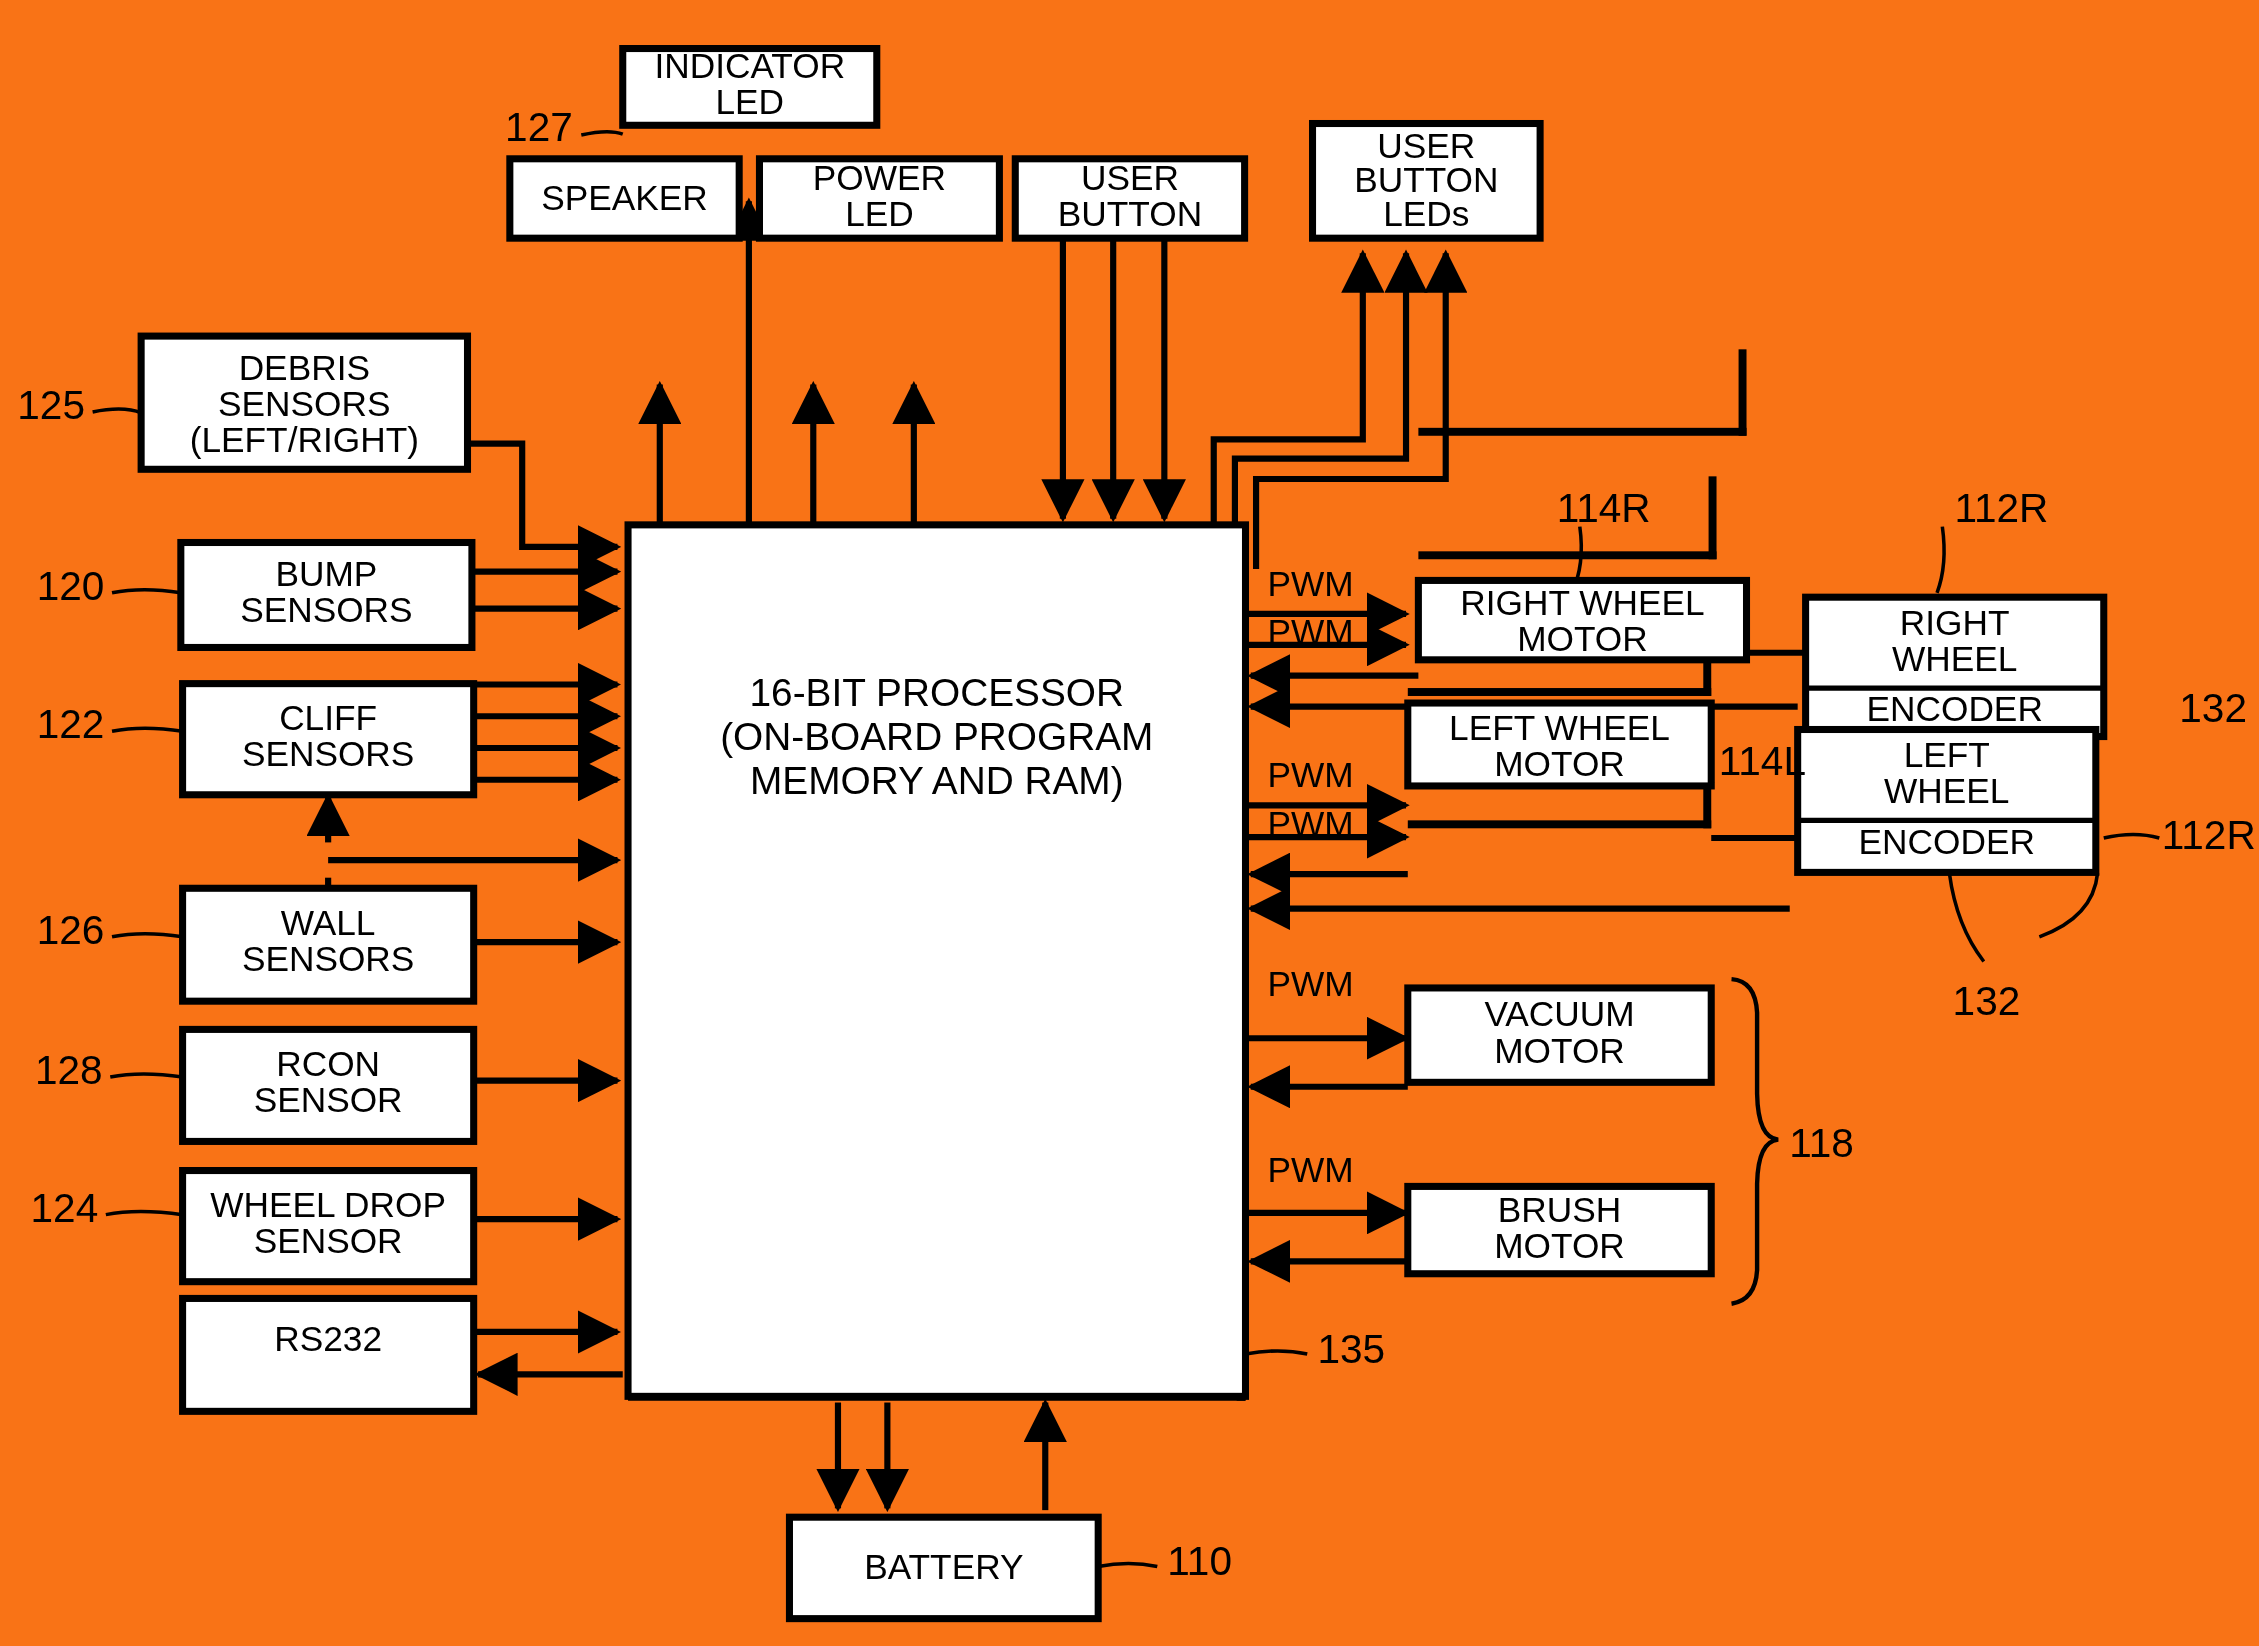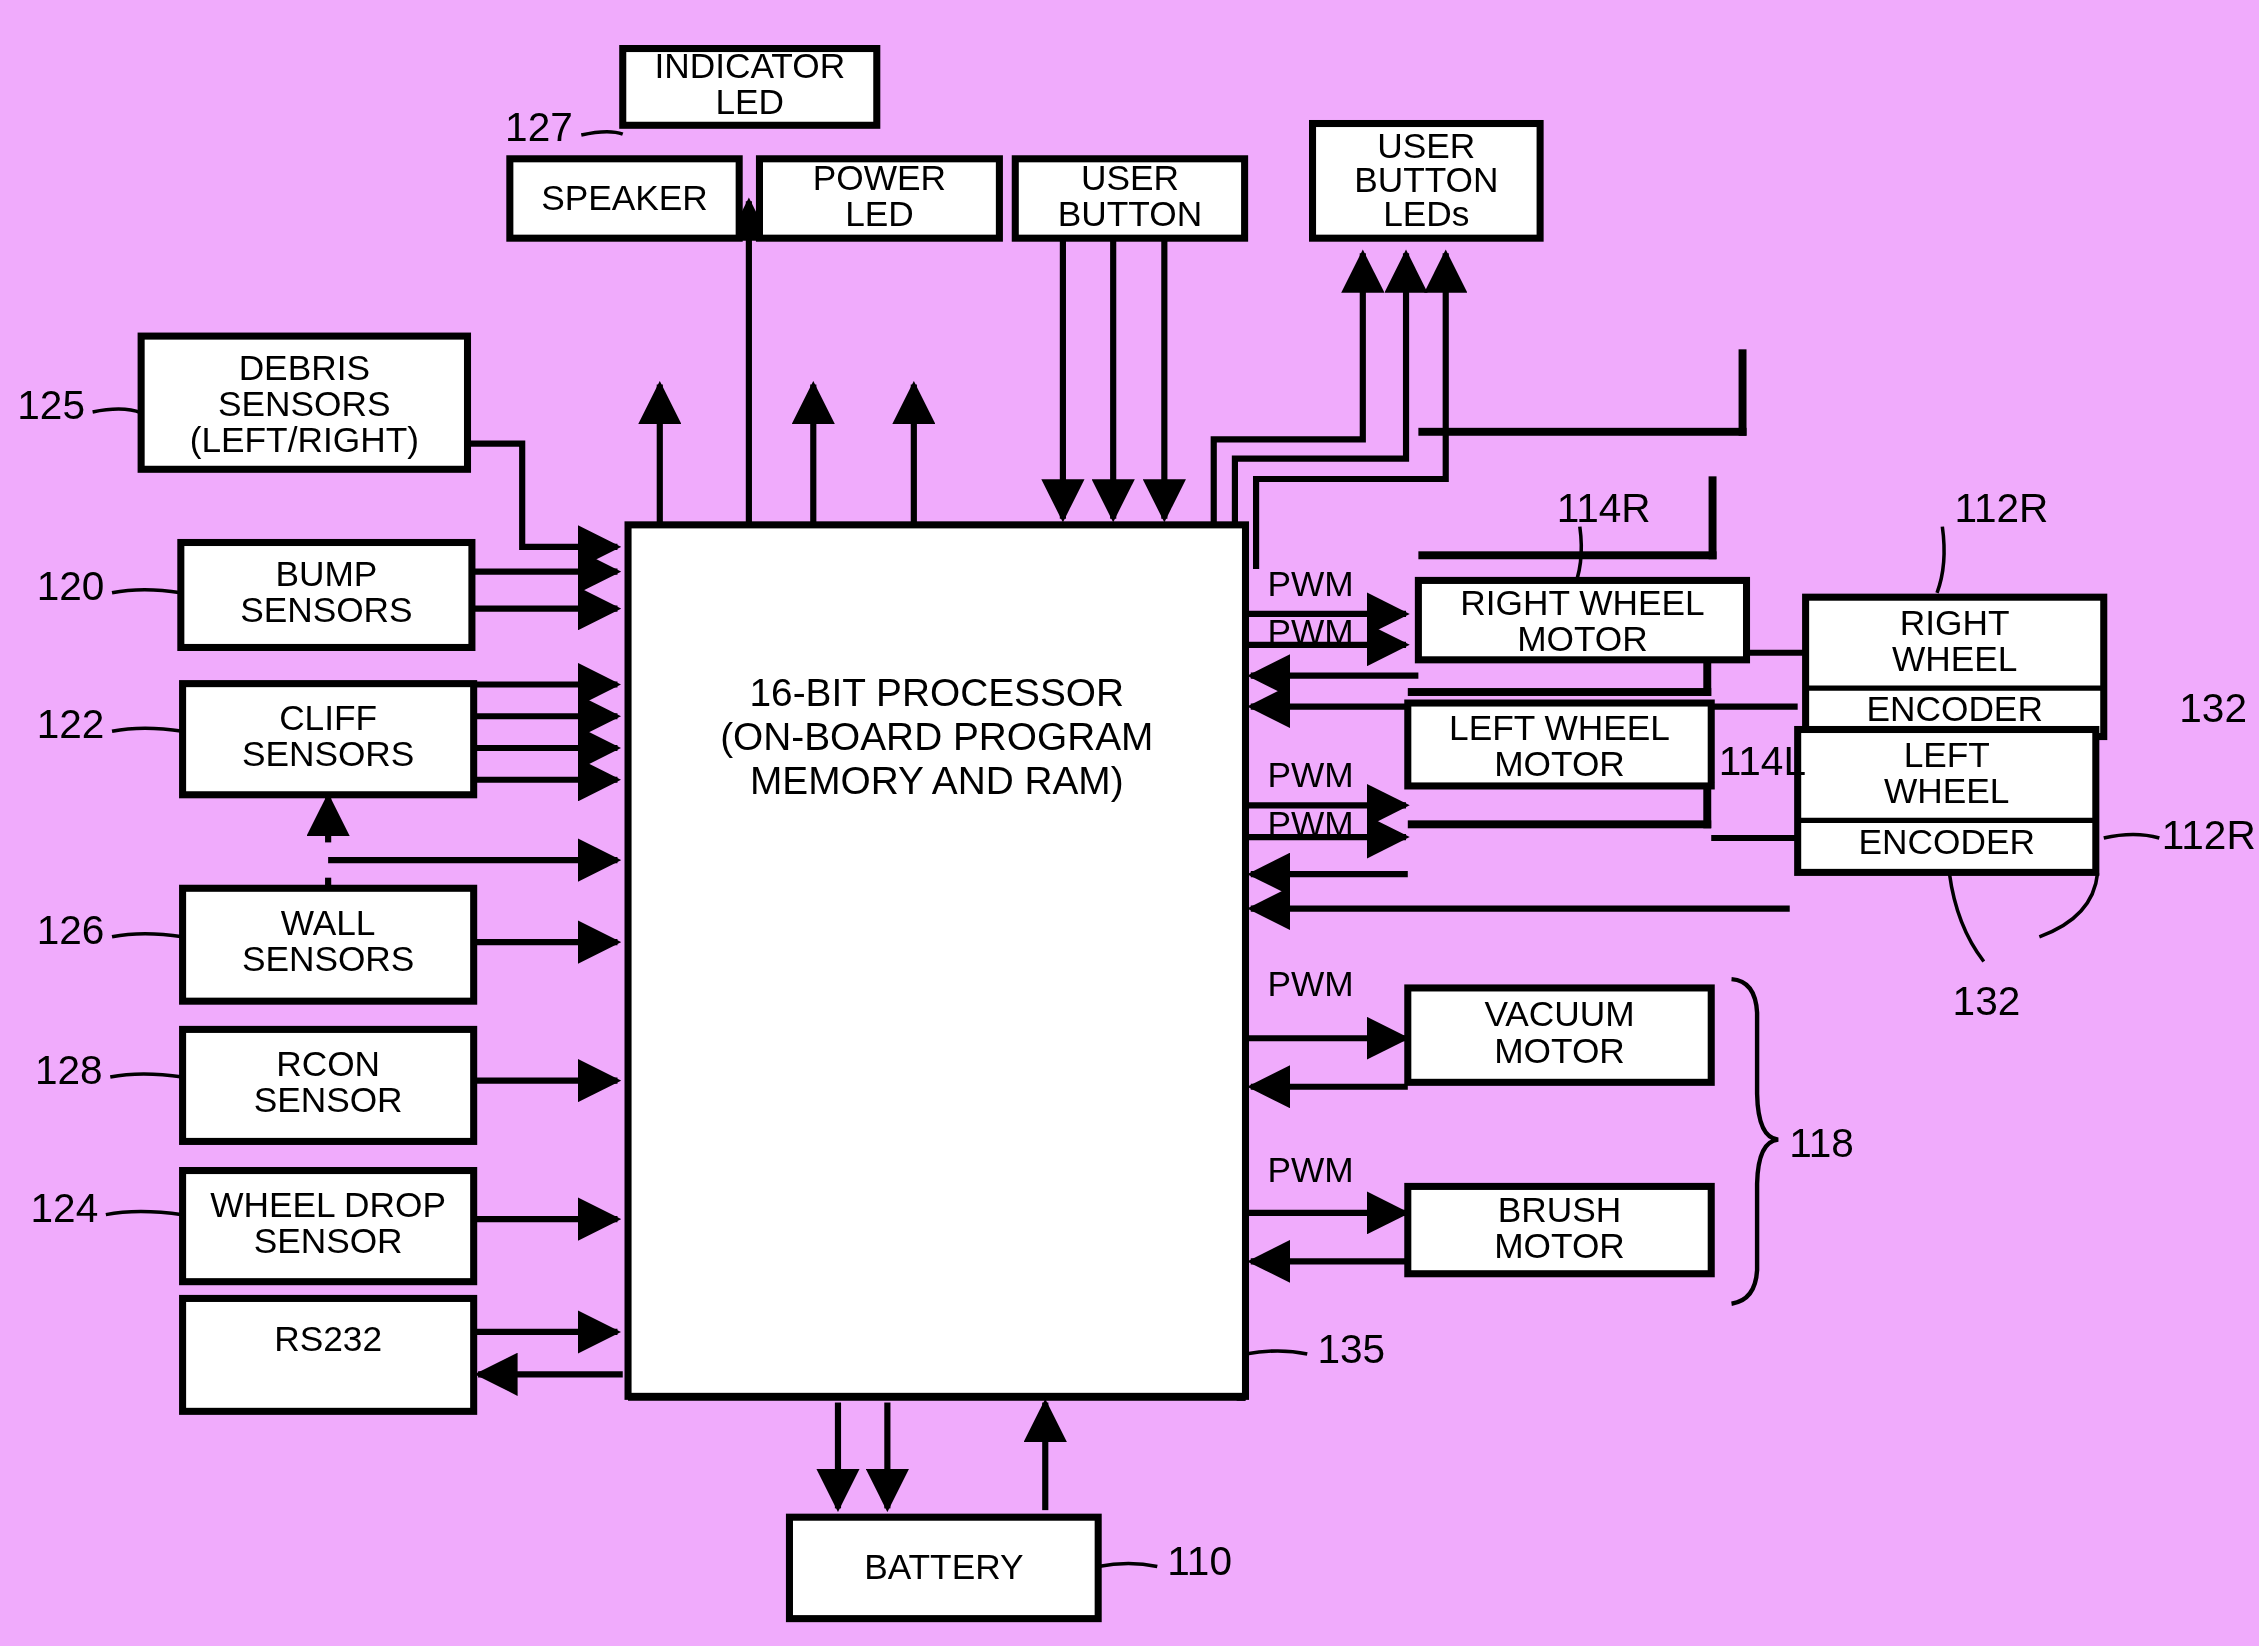--- a/index.html
+++ b/index.html
@@ -1,16 +1,16 @@
 <!DOCTYPE html>
 <html style="font-size:14px"><head>
 <meta charset="utf-8">
 <style>
   html,body{margin:0;padding:0;background:#ffffff;}
-  #root{position:relative;width:2259px;height:1646px;background:#f0abfc;
+  #root{position:relative;width:2259px;height:1646px;background:#f97316;
         font-family:"Liberation Sans", sans-serif;}
   svg{position:absolute;left:0;top:0;width:2259px;height:1646px;}
   .bx{fill:#ffffff;stroke:#000000;stroke-width:8;}
   .bxi{fill:none;stroke:#000000;stroke-width:6;}
   .ln{stroke:#000000;stroke-width:7;fill:none;}
   .lnt{stroke:#000000;stroke-width:5;fill:none;}
   .ref{stroke:#000000;stroke-width:4;fill:none;}
   .shadow{fill:#000000;}
   text{font-family:"Liberation Sans", sans-serif;fill:#000000;}
   .t{font-size:40px;text-anchor:middle;dominant-baseline:middle;}

